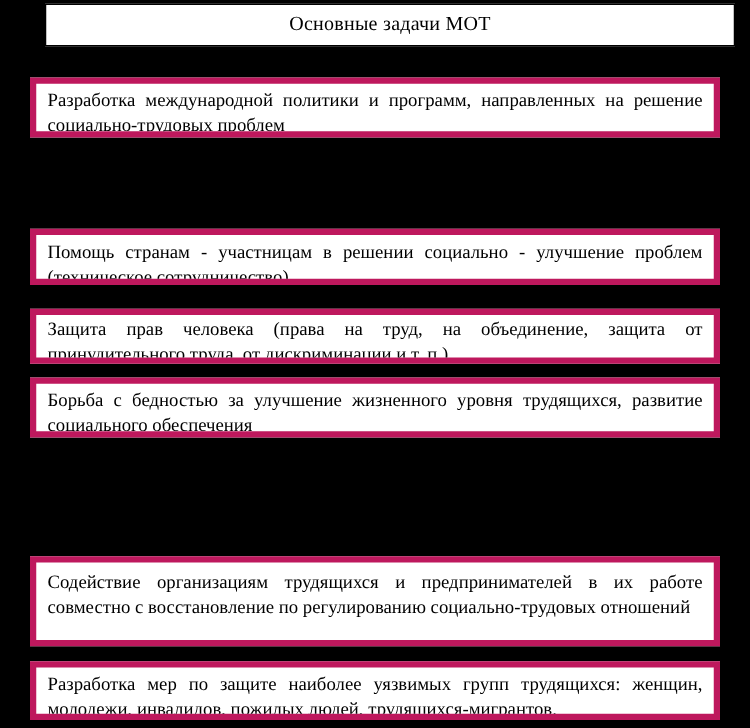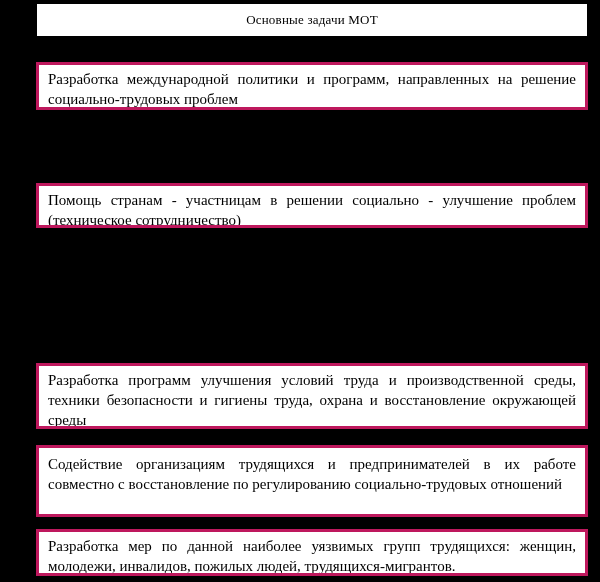--- a/index.html
+++ b/index.html
@@ -21,29 +21,29 @@
     left: 36px;
     top: 3px;
     width: 552px;
     height: 34px;
     background: #ffffff;
     border: 1px solid #000000;
     box-sizing: border-box;
     display: flex;
     align-items: center;
     justify-content: center;
-    font-size: 13px;
+    font-size: 16px;
     letter-spacing: 0.2px;
   }
   .task {
     position: absolute;
-    left: 36px;
+    left: 24px;
     width: 552px;
     background: #ffffff;
-    border: 3px solid #be185d;
+    border: 5px solid #be185d;
     box-sizing: border-box;
     padding: 4px 9px;
     font-size: 15px;
     line-height: 20px;
     text-align: justify;
     overflow: hidden;
   }
   .task-1 { top: 62px;  height: 48px; }
   .task-2 { top: 121px; height: 46px; }
   .task-3 { top: 183px; height: 45px; }
@@ -57,17 +57,18 @@
 <body>
 
 <div id="canvas">
 
   <div class="title-box">
     <span>Основные задачи МОТ</span>
   </div>
 
   <div class="task task-1">Разработка международной политики и программ, направленных на решение социально-трудовых проблем</div>
   <div class="task task-3">Помощь странам - участницам в решении социально - улучшение проблем (техническое сотрудничество)</div>
-  <div class="task task-6">Разработка программ улучшения условий труда и производственной среды, техники безопасности и гигиены труда, охрана и восстановление окружающей среды</div>
+  <div class="task task-4">Защита прав человека (права на труд, на объединение, защита от принудительного труда, от дискриминации и т. п.)</div>
+  <div class="task task-5">Борьба с бедностью за улучшение жизненного уровня трудящихся, развитие социального обеспечения</div>
   <div class="task task-7">Содействие организациям трудящихся и предпринимателей в их работе совместно с восстановление по регулированию социально-трудовых отношений</div>
-  <div class="task task-8">Разработка мер по данной наиболее уязвимых групп трудящихся: женщин, молодежи, инвалидов, пожилых людей, трудящихся-мигрантов.</div>
+  <div class="task task-8">Разработка мер по защите наиболее уязвимых групп трудящихся: женщин, молодежи, инвалидов, пожилых людей, трудящихся-мигрантов.</div>
 
 </div>
 
 </body></html>

